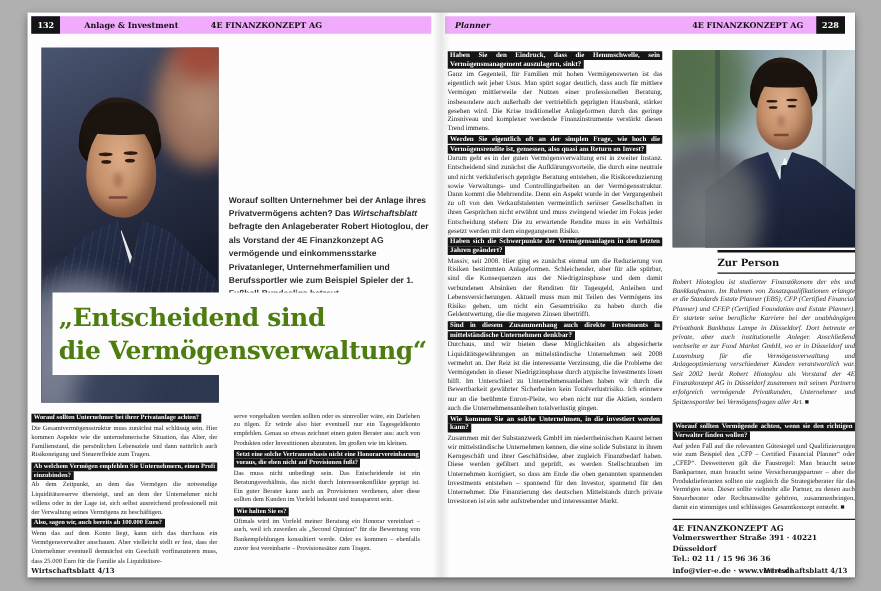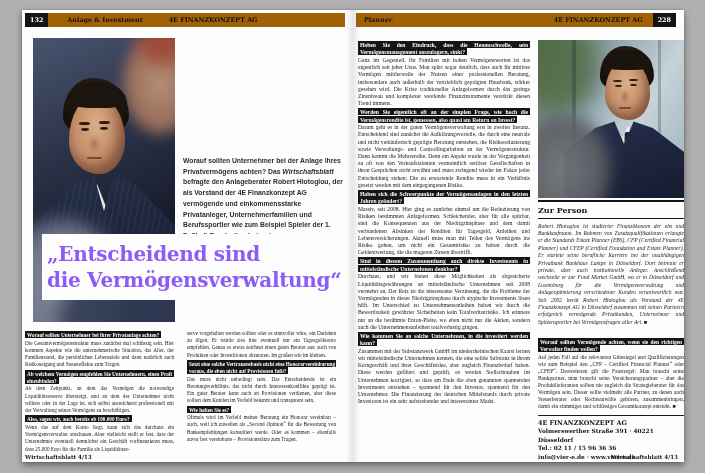--- a/index.html
+++ b/index.html
@@ -7,21 +7,21 @@
          font-family:"Liberation Serif",serif;color:#161616;}
   .spread{position:absolute;left:22px;top:10px;width:662px;height:452px;background:#fdfdfd;
           box-shadow:0 3px 7px rgba(0,0,0,.45),0 0 1px rgba(0,0,0,.4);}
   .spread::after{content:"";position:absolute;left:50%;top:0;bottom:0;width:14px;margin-left:-7px;
           background:linear-gradient(to right,rgba(0,0,0,0),rgba(0,0,0,.09),rgba(0,0,0,0));pointer-events:none;z-index:40;}
   .page{position:absolute;top:0;width:331px;height:452px;}
   .page-left{left:0;}
   .page-right{left:331px;}
 
   
-  .pagehead{position:absolute;left:3px;top:3px;width:320px;height:14px;background:#a16207;
+  .pagehead{position:absolute;left:3px;top:3px;width:320px;height:14px;background:#f0abfc;
             display:flex;align-items:stretch;font-family:"DejaVu Serif",serif;font-weight:bold;
             font-size:6.4px;color:#111;}
   .pagenum{background:#141414;color:#fff;display:flex;align-items:center;padding:0 5px;}
   .ph-section{display:flex;align-items:center;margin-left:19px;}
   .ph-title{display:flex;align-items:center;margin-left:26px;}
   .ph-anzeige{display:flex;align-items:center;margin-left:8px;font-style:italic;}
   .ph-right{margin-left:auto;display:flex;align-items:stretch;}
   .ph-right .ph-title2{display:flex;align-items:center;margin-right:10px;}
 
   
@@ -56,21 +56,21 @@
   .pl-stripe{position:absolute;left:0;top:138px;width:142px;height:146px;pointer-events:none;
     background:repeating-linear-gradient(100deg,rgba(255,255,255,.06) 0 1px,transparent 1px 6px);
     clip-path:polygon(0 34%,28% 6%,43% 0,50% 24%,57% 0,72% 6%,100% 34%,100% 100%,0 100%);}
 
   
   .intro{position:absolute;left:161px;top:146px;width:164px;font-family:"Liberation Sans",sans-serif;
     font-weight:bold;font-size:6.8px;line-height:10.7px;color:#2d2d2d;text-align:left;}
   .quotebox{position:absolute;left:20px;top:224px;width:303px;height:66px;background:#fdfdfd;z-index:5;
     display:flex;flex-direction:column;justify-content:center;padding-left:5px;box-sizing:border-box;}
   .quotebox div{font-family:"DejaVu Serif",serif;font-weight:bold;font-size:20px;line-height:26px;
-    letter-spacing:-0.3px;color:#8b5cf6;white-space:nowrap;}
+    letter-spacing:-0.3px;color:#4d7c0f;white-space:nowrap;}
 
   
   .col{position:absolute;top:320px;height:126px;overflow:hidden;text-align:justify;
     font-size:5.2px;line-height:7.2px;color:#1c1c1c;}
   .col1{left:3px;width:149px;}
   .col2{left:165px;width:149px;}
   .qa-q{margin:1.5px 0 1px;}
   .qa-a{margin:0;}
   .hl{background:#151515;color:#fff;font-weight:bold;padding:.5px 2px;
       -webkit-box-decoration-break:clone;box-decoration-break:clone;}
@@ -110,21 +110,21 @@
     background:linear-gradient(#f4f4f6,#d3d7dd);clip-path:polygon(50% 0,97% 100%,3% 100%);}
   .pr-tie{position:absolute;left:86px;top:92px;width:8px;height:58px;background:#1c2539;
     transform:rotate(1.5deg);border-radius:2px;}
   .pr-suit{position:absolute;left:26px;top:80px;width:120px;height:80px;
     background:linear-gradient(160deg,#273150,#151b2e);
     clip-path:polygon(0 40%,26% 10%,42% 2%,50% 30%,58% 2%,74% 10%,100% 40%,100% 100%,0 100%);}
 
   
   .person{position:absolute;left:185px;top:190px;width:146px;}
   .person-head{font-family:"DejaVu Serif",serif;font-weight:bold;font-size:8px;color:#141414;
-    border-top:2.5px solid #151515;border-bottom:1.2px solid #151515;padding:2.5px 0 3px;}
+    border-top:2.5px solid #151515;border-bottom:1.2px solid #151515;padding:2.5px 0 3px;margin-left:36px;}
   .person-text{margin-top:4px;font-style:italic;font-size:5.6px;line-height:7.4px;
     text-align:justify;color:#1d1d1d;}
 
   .qa-person{position:absolute;left:185px;top:327px;width:146px;height:76px;overflow:hidden;
     text-align:justify;font-size:5.4px;line-height:7.1px;color:#1c1c1c;}
 
   .contact{position:absolute;left:185px;top:405px;width:146px;border-top:1.2px solid #1a1a1a;
     padding-top:3px;font-family:"DejaVu Serif",serif;font-weight:bold;color:#141414;
     font-size:5.8px;line-height:8.4px;}
   .contact .c-name{font-size:6.4px;}

